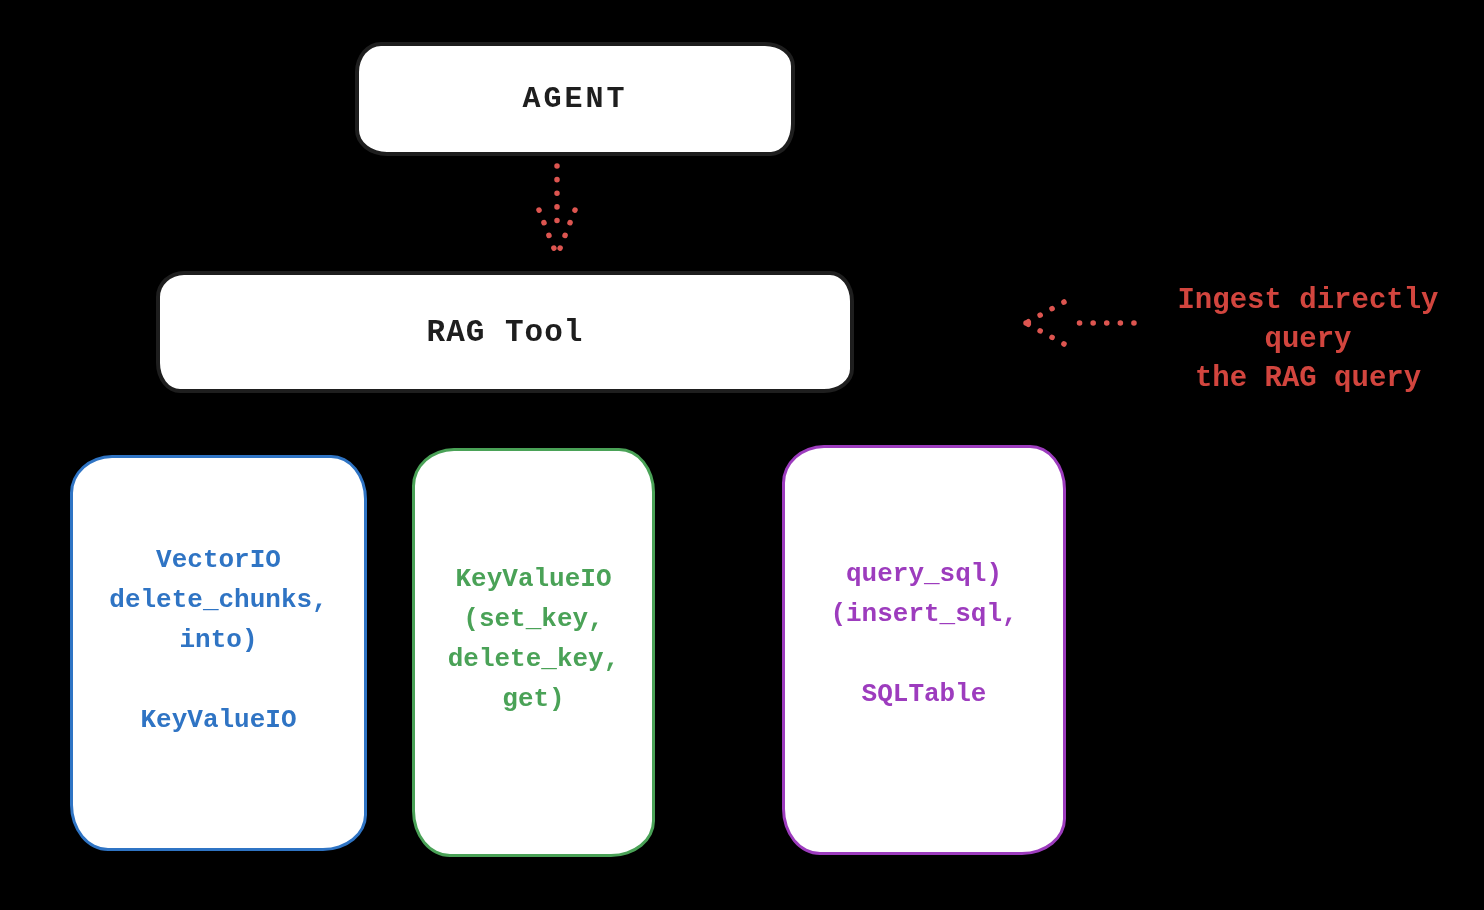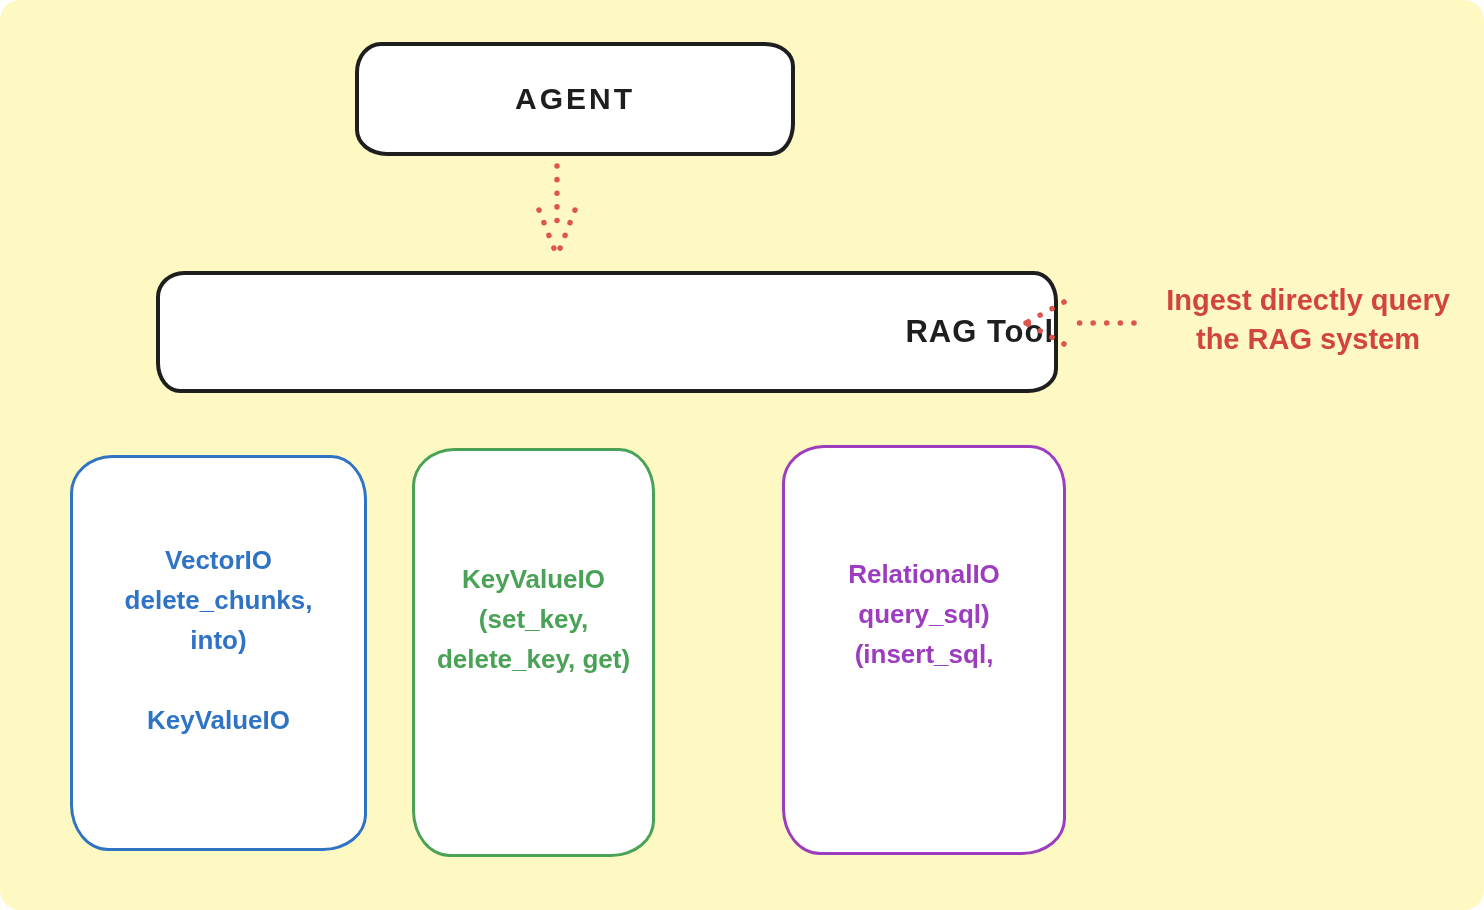--- a/index.html
+++ b/index.html
@@ -4,24 +4,23 @@
 <style>
   html, body {
     margin: 0;
     padding: 0;
     background: #ffffff;
   }
   .frame {
     position: relative;
     width: 1484px;
     height: 910px;
-    background: #fef9c3;
-    font-family: Liberation Sans, sans-serif;
+    background: #000000;
+    font-family: Liberation Mono, monospace;
     overflow: hidden;
-    border-radius: 20px;
   }
   
   .node {
     position: absolute;
     box-sizing: border-box;
     background: #ffffff;
     display: flex;
     align-items: center;
     justify-content: center;
   }
@@ -32,26 +31,25 @@
   }
   #agent-box {
     left: 355px; top: 42px;
     width: 440px; height: 114px;
     border-radius: 26px 30px 24px 32px / 30px 24px 32px 26px;
     font-size: 30px;
     letter-spacing: 3px;
   }
   #rag-box {
     left: 156px; top: 271px;
-    width: 902px; height: 122px;
+    width: 698px; height: 122px;
     border-radius: 28px 24px 30px 24px / 26px 30px 24px 30px;
     font-size: 31px;
     letter-spacing: 1px;
     font-weight: 600;
-    justify-content: flex-end;
   }
   .io-box {
     position: absolute;
     box-sizing: border-box;
     background: #ffffff;
     border-style: solid;
     border-width: 3.5px;
     border-radius: 42px 36px 44px 38px / 38px 44px 36px 46px;
     text-align: center;
     font-size: 26px;
@@ -129,38 +127,38 @@
     <g stroke="#dd5550" stroke-width="5.5" stroke-linecap="round" fill="none" stroke-dasharray="0.1 13.5">
       <path d="M122 29 L60 29"></path>
       <path d="M52 8 L14 29"></path>
       <path d="M52 50 L14 29"></path>
       <path d="M14 29 L15 29"></path>
     </g>
   </svg>
 
   <div class="annotation">
     <div>Ingest directly query</div>
-    <div>the RAG system</div>
+    <div>the RAG query</div>
   </div>
 
   <div class="io-box" id="vector-box">
     <div>VectorIO</div>
     <div>delete_chunks,</div>
     <div>into)</div>
     <div class="line-gap"></div>
     <div>KeyValueIO</div>
   </div>
 
   <div class="io-box" id="keyvalue-box">
     <div>KeyValueIO</div>
     <div>(set_key,</div>
     <div>delete_key, get)</div>
     <div class="line-gap"></div>
   </div>
 
   <div class="io-box" id="relational-box">
-    <div>RelationalIO</div>
     <div>query_sql)</div>
     <div>(insert_sql,</div>
     <div class="line-gap"></div>
+    <div>SQLTable</div>
   </div>
 
 </div>
 
 </body></html>

